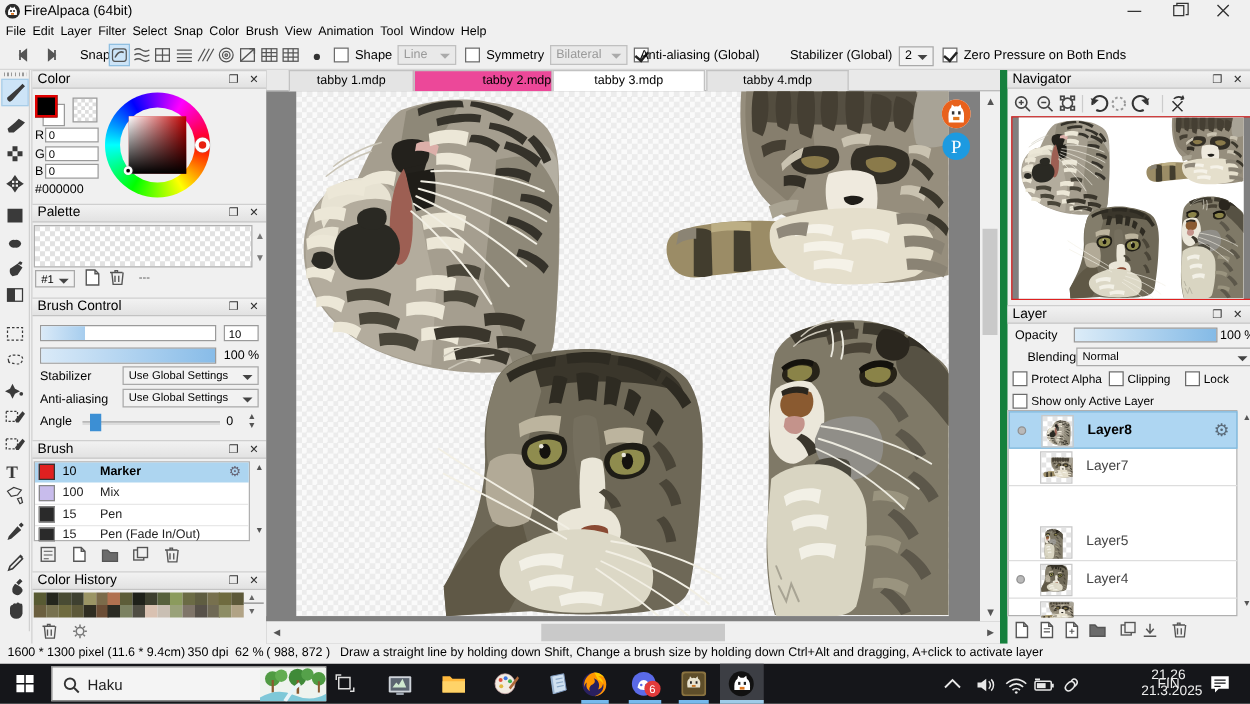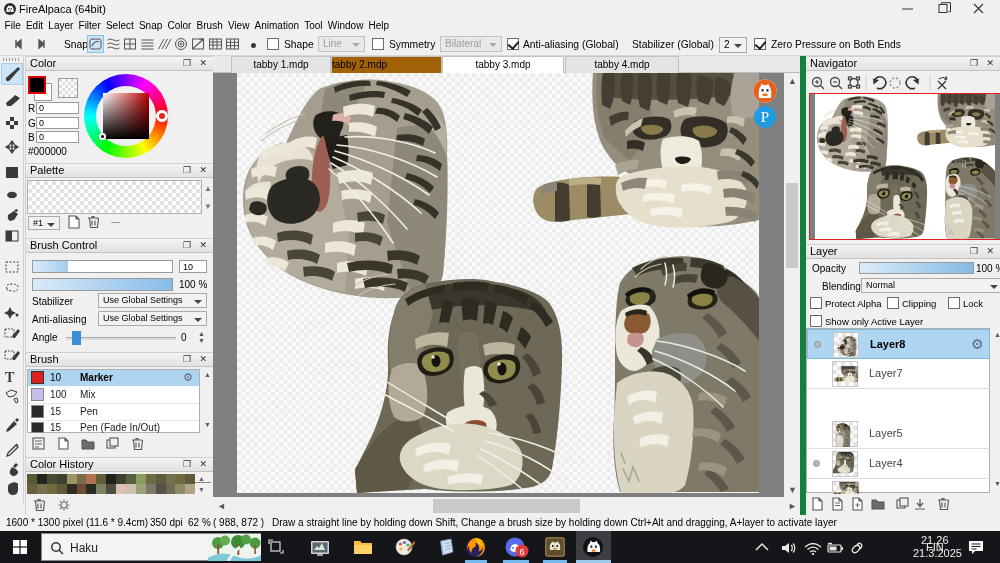--- a/index.html
+++ b/index.html
@@ -71,21 +71,21 @@
     </g>
   </svg>
   <div class="abs" style="left:251px;top:9px;width:5px;height:5px;background:#333;border-radius:50%"></div>
   <span class="cb abs" style="left:267px;top:4px"></span>
     <span class="abs" style="left:284px;top:5px;font-size:10.3px;">Shape</span>
   <span class="dd dis abs" style="left:318px;top:2px;width:47px;">Line</span>
   <span class="cb abs" style="left:372px;top:4px"></span>
     <span class="abs" style="left:389px;top:5px;font-size:10.3px;">Symmetry</span>
   <span class="dd dis abs" style="left:440px;top:2px;width:62px;">Bilateral</span>
   <span class="cb ck abs" style="left:507px;top:4px"></span>
-    <span class="abs" style="left:523px;top:5px;font-size:10.3px;">Anti-aliasing (Global)</span>
+    <span class="abs" style="left:512px;top:5px;font-size:10.3px;">Anti-aliasing (Global)</span>
   <span class="abs" style="left:632px;top:5px;font-size:10.3px;">Stabilizer (Global)</span>
   <span class="dd abs" style="left:719px;top:3px;width:28px;">2</span>
   <span class="cb ck abs" style="left:754px;top:4px"></span>
     <span class="abs" style="left:771px;top:5px;font-size:10.3px;">Zero Pressure on Both Ends</span>
 </div>
 
 <div id="toolstrip" class="abs" style="left:0;top:56px;width:24px;height:449px;background:#f0f0f0;border-right:1px solid #d0d0d0;">
   <div class="abs" style="left:3px;top:2px;width:18px;height:3px;background:repeating-linear-gradient(90deg,#999 0,#999 1px,transparent 1px,transparent 3px)"></div>
   <div class="abs" style="left:1px;top:7px;width:22px;height:22px;background:#cde4f7;border:1px solid #a8cde8"></div>
   <svg id="tools" class="abs" style="left:0;top:7px" width="24" height="442" viewBox="0 0 24 442">
@@ -249,21 +249,21 @@
         <circle cx="32" cy="8" r="3"></circle>
         <path d="M32 2.5 v2 M32 11.5 v2 M26.5 8 h2 M35.5 8 h2 M28 4 l1.4 1.4 M34.6 10.6 l1.4 1.4 M36 4 l-1.4 1.4 M29.4 10.6 L28 12"></path>
       </g>
   </svg>
 </div>
 
 <div id="canvasarea" class="abs" style="left:213px;top:56px;width:587px;height:459px;background:#808080;">
 
   <div class="abs" style="left:0;top:0;width:587px;height:17px;background:#e9e9e9;border-bottom:1px solid #bbb;">
     <div class="abs" style="left:18px;top:0;width:100px;height:17px;background:#e4e4e4;border:1px solid #c2c2c2;border-bottom:none;text-align:center;padding-top:2px;font-size:10px;">tabby 1.mdp</div>
-    <div class="abs" style="left:118px;top:0;width:111px;height:17px;background:#a16207;border:1px solid #c2c2c2;border-bottom:none;text-align:left;padding-top:2px;font-size:10px;">tabby 2.mdp</div>
+    <div class="abs" style="left:118px;top:0;width:111px;height:17px;background:#ec4899;border:1px solid #c2c2c2;border-bottom:none;text-align:right;padding-top:2px;font-size:10px;">tabby 2.mdp</div>
     <div class="abs" style="left:229px;top:0;width:122px;height:17px;background:#fff;border:1px solid #c2c2c2;border-bottom:none;text-align:center;padding-top:2px;font-size:10px;">tabby 3.mdp</div>
     <div class="abs" style="left:352px;top:0;width:114px;height:17px;background:#e4e4e4;border:1px solid #c2c2c2;border-bottom:none;text-align:center;padding-top:2px;font-size:10px;">tabby 4.mdp</div>
   </div>
 
   <div class="abs" style="left:24px;top:17px;width:522px;height:420px;background:
     conic-gradient(#fafafa 90deg,#ececec 90deg 180deg,#fafafa 180deg 270deg,#ececec 270deg);background-size:8.4px 8.4px;">
     <svg id="art" class="abs" style="left:0;top:0" width="522" height="420" viewBox="0 0 522 420">
 <g id="cats">
 <g id="cat1">
   <path d="M84,15 C110,5 142,5 155,9 C177,12 193,20 201,30 C209,41 211,60 210,82 C212,122 209,172 206,200 C204,216 193,222 173,224 C138,228 98,222 68,209 C38,197 16,174 9,149 C3,127 6,104 16,91 C26,77 39,69 49,70 C57,54 68,25 84,15 Z" fill="#a59e8f"></path>
@@ -651,21 +651,21 @@
     </g>
   </svg>
 </div>
 
 <div id="statusbar" class="abs" style="font-size:10px;">
   <span class="abs" style="left:6px;top:2px;">1600 * 1300 pixel</span>
   <span class="abs" style="left:86px;top:2px;">(11.6 * 9.4cm)</span>
   <span class="abs" style="left:150px;top:2px;">350 dpi</span>
   <span class="abs" style="left:188px;top:2px;">62 %</span>
   <span class="abs" style="left:213px;top:2px;">( 988, 872 )</span>
-  <span class="abs" style="left:272px;top:2px;white-space:nowrap;">Draw a straight line by holding down Shift, Change a brush size by holding down Ctrl+Alt and dragging, A+layer to activate layer</span>
+  <span class="abs" style="left:272px;top:2px;white-space:nowrap;">Draw a straight line by holding down Shift, Change a brush size by holding down Ctrl+Alt and dragging, A+click to activate layer</span>
 </div>
 
 <div id="taskbar" class="abs">
   <svg class="abs" style="left:13px;top:9px" width="14" height="14" viewBox="0 0 14 14">
       <rect x="0" y="0" width="6.4" height="6.4" fill="#fff"></rect>
       <rect x="7.6" y="0" width="6.4" height="6.4" fill="#fff"></rect>
       <rect x="0" y="7.6" width="6.4" height="6.4" fill="#fff"></rect>
       <rect x="7.6" y="7.6" width="6.4" height="6.4" fill="#fff"></rect>
     </svg>
   <div class="abs" style="left:41px;top:2px;width:220px;height:28px;background:#f4f4f4;border:1px solid #888;">

